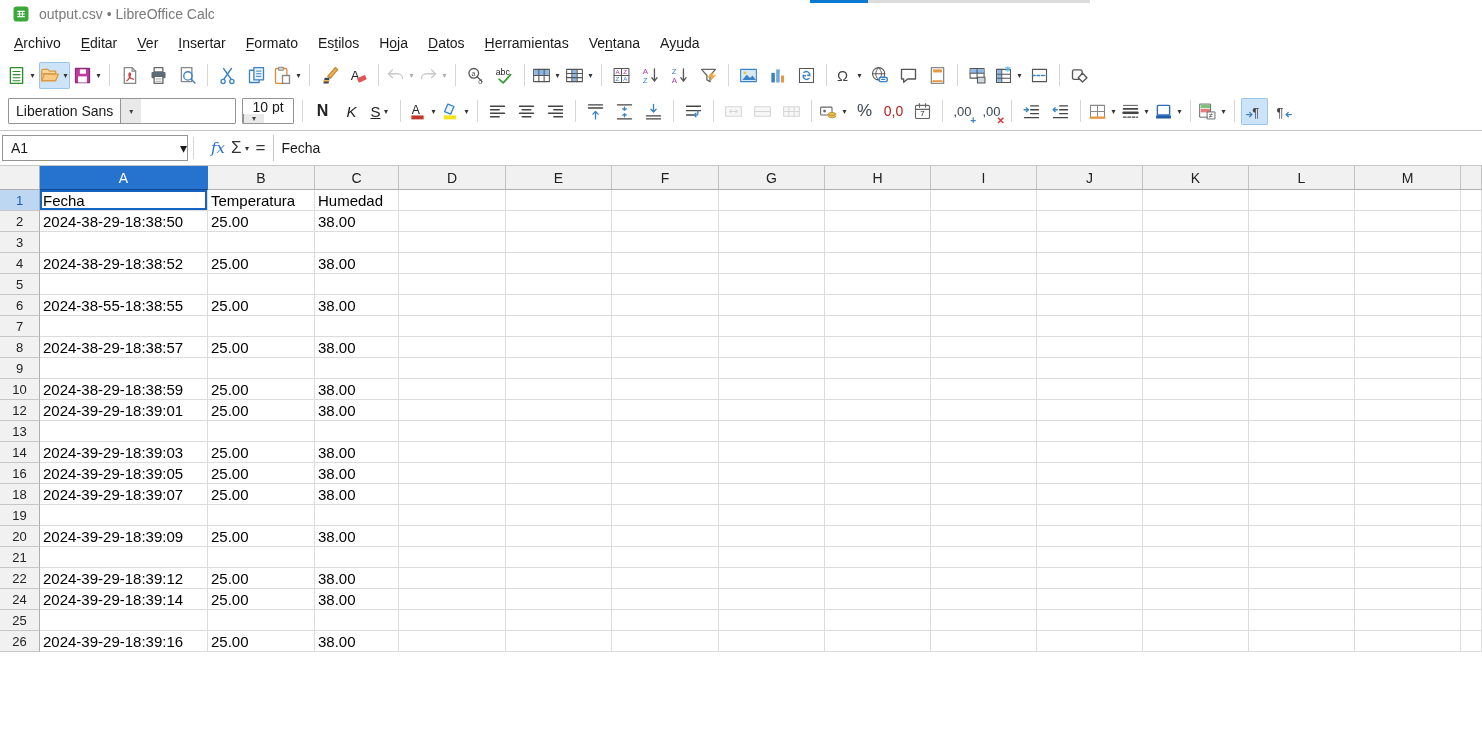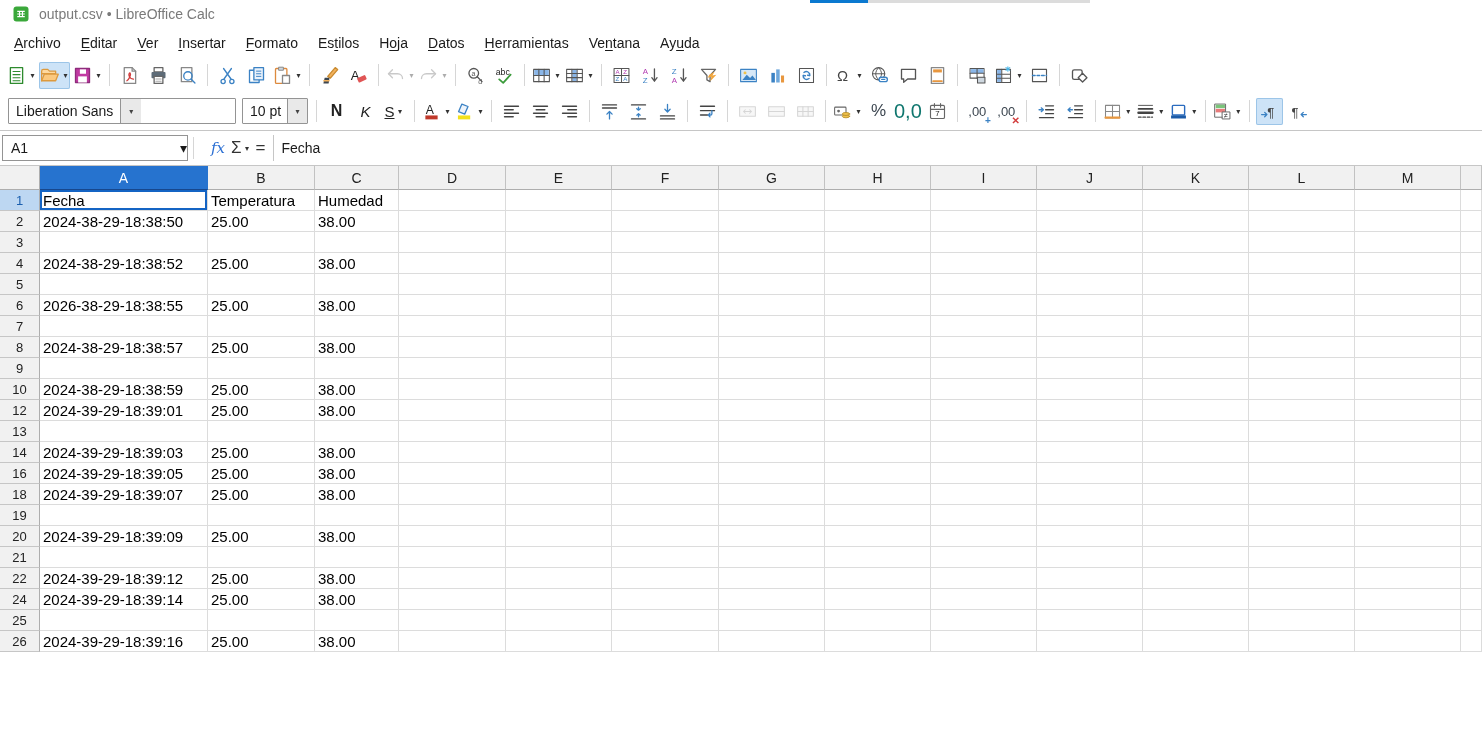--- a/index.html
+++ b/index.html
@@ -22,21 +22,21 @@
   .tbtn.active{background:#cde3f7;box-shadow:inset 0 0 0 1px #9cc5e8}
   .tbtn.grayed{opacity:.4}
   .ticon{display:flex;align-items:center;justify-content:center}
   .dd{font-size:8px;color:#333;margin-left:1px;width:9px;text-align:center}
   .sep{width:1px;height:22px;background:#d6d6d6;margin:0 5px;flex:0 0 auto}
   .tlab{color:#222}
   .tl-bold{font-weight:700;font-size:16px}
   .tl-italic{font-style:italic;font-size:15px}
   .tl-underline{text-decoration:underline;font-size:15px}
   .tl-percent-format{font-size:17px;color:#3c4650}
-  .tl-number-format{font-size:20px;color:#0f766e}
+  .tl-number-format{font-size:14px;color:#b91c1c}
   .tl-add-decimal,.tl-delete-decimal{font-size:13px;color:#3c4650}
   .badge{position:absolute;right:0;bottom:-1px;font-size:10px;font-weight:700}
   .combo{display:flex;align-items:center;border:1px solid #949494;background:#fff;height:26px;border-radius:1px;margin:0 3px;flex:0 0 auto}
   .combo .cval{padding:0 7px;font-size:14px;white-space:nowrap;overflow:hidden}
   .combo .carrow{width:21px;align-self:stretch;background:#e9e9e9;border-left:1px solid #949494;display:flex;align-items:center;justify-content:center;font-size:8px;color:#444}
   
   .formulabar{height:35px;display:flex;align-items:center;border-bottom:1px solid #c6c6c6;background:#fff}
   .namebox{width:186px;height:26px;border:1px solid #949494;display:flex;align-items:center;margin-left:2px;background:#fff}
   .namebox .cval{flex:1;padding:0 8px;font-size:14px}
   .fx{font-family:"DejaVu Serif",serif;font-style:italic;color:#2b6fd3;font-size:15px;margin:0 6px 0 12px}
@@ -389,21 +389,21 @@
           <path d="M15.5 9.5l5 5-5 5-5-5z" fill="#fff" stroke="#555"></path>
         </svg>
       </span>
     </div>
   </div>
 <div class="toolbar" id="toolbar2">
     <div class="combo" style="width: 228px;">
       <span class="cval">Liberation Sans</span>
       <span class="carrow">▾</span>
     </div>
-    <div class="combo" style="width: 66px;">
+    <div class="combo" style="width: 52px; flex-direction: column;">
       <span class="cval">10 pt</span>
       <span class="carrow">▾</span>
     </div>
     <div class="sep"></div>
     <div class="tbtn">
       <span class="tlab tl-bold">N</span>
     </div>
     <div class="tbtn">
       <span class="tlab tl-italic">K</span>
     </div>
@@ -739,21 +739,21 @@
         <div class="cell" style="width: 106px;"></div>
         <div class="cell" style="width: 106px;"></div>
         <div class="cell" style="width: 106px;"></div>
         <div class="cell" style="width: 106px;"></div>
         <div class="cell" style="width: 106px;"></div>
         <div class="cell" style="width: 106px;"></div>
         <div class="cell" style="width: 21px;"></div>
       </div>
       <div class="gridrow">
         <div class="rowh">6</div>
-        <div class="cell" style="width: 168px;">2026-38-29-18:38:55</div>
+        <div class="cell" style="width: 168px;">2024-38-55-18:38:55</div>
         <div class="cell" style="width: 107px;">25.00</div>
         <div class="cell" style="width: 84px;">38.00</div>
         <div class="cell" style="width: 107px;"></div>
         <div class="cell" style="width: 106px;"></div>
         <div class="cell" style="width: 107px;"></div>
         <div class="cell" style="width: 106px;"></div>
         <div class="cell" style="width: 106px;"></div>
         <div class="cell" style="width: 106px;"></div>
         <div class="cell" style="width: 106px;"></div>
         <div class="cell" style="width: 106px;"></div>

